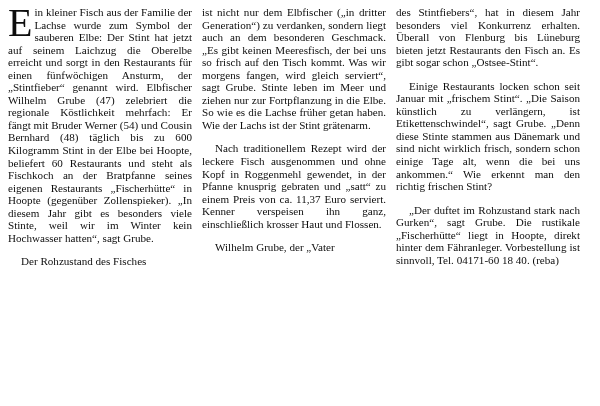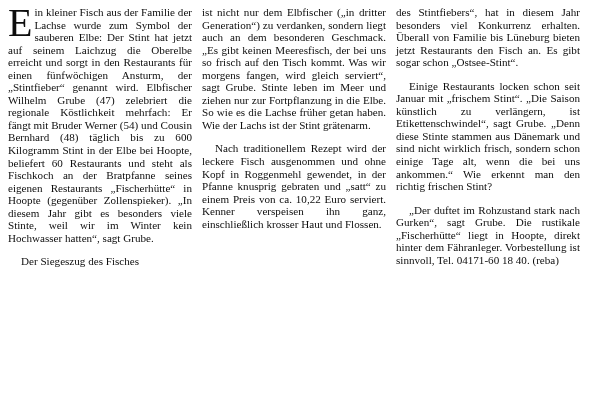--- a/index.html
+++ b/index.html
@@ -65,32 +65,33 @@
 </style>
 </head>
 <body>
 
 <div class="page">
   <div class="columns">
 
     <div class="col">
       <p class="dropcap-para"><span class="dropcap">E</span><span>in kleiner Fisch aus der Familie der Lachse wurde zum Symbol der sauberen Elbe: Der Stint hat jetzt auf seinem Laichzug die Oberelbe erreicht und sorgt in den Restaurants für einen fünfwöchigen Ansturm, der „Stintfieber“ genannt wird. Elbfischer Wilhelm Grube (47) zelebriert die regionale Köstlichkeit mehrfach: Er fängt mit Bruder Werner (54) und Cousin Bernhard (48) täglich bis zu 600 Kilogramm Stint in der Elbe bei Hoopte, beliefert 60 Restaurants und steht als Fischkoch an der Bratpfanne seines eigenen Restaurants „Fischerhütte“ in Hoopte (gegenüber Zollenspieker). „In diesem Jahr gibt es besonders viele Stinte, weil wir im Winter kein Hochwasser hatten“, sagt Grube.</span></p>
       <div class="spacer"></div>
-      <p class="indent">Der Siegeszug des Fisches</p>
+      <p class="indent">Der Rohzustand des Fisches</p>
     </div>
 
     <div class="col">
       <p>ist nicht nur dem Elbfischer („in dritter Generation“) zu verdanken, sondern liegt auch an dem besonderen Geschmack. „Es gibt keinen Meeresfisch, der bei uns so frisch auf den Tisch kommt. Was wir morgens fangen, wird gleich serviert“, sagt Grube. Stinte leben im Meer und ziehen nur zur Fortpflanzung in die Elbe. So wie es die Lachse früher getan haben. Wie der Lachs ist der Stint grätenarm.</p>
       <div class="spacer"></div>
-      <p class="indent">Nach traditionellem Rezept wird der leckere Fisch ausgenommen und ohne Kopf in Roggenmehl gewendet, in der Pfanne knusprig gebraten und „satt“ zu einem Preis von ca. 10,22 Euro serviert. Kenner verspeisen ihn ganz, einschließlich krosser Haut und Flossen.</p>
+      <p class="indent">Nach traditionellem Rezept wird der leckere Fisch ausgenommen und ohne Kopf in Roggenmehl gewendet, in der Pfanne knusprig gebraten und „satt“ zu einem Preis von ca. 11,37 Euro serviert. Kenner verspeisen ihn ganz, einschließlich krosser Haut und Flossen.</p>
       <div class="spacer"></div>
+      <p class="indent">Wilhelm Grube, der „Vater</p>
     </div>
 
     <div class="col">
-      <p>des Stintfiebers“, hat in diesem Jahr besonders viel Konkurrenz erhalten. Überall von Familie bis Lüneburg bieten jetzt Restaurants den Fisch an. Es gibt sogar schon „Ostsee-Stint“.</p>
+      <p>des Stintfiebers“, hat in diesem Jahr besonders viel Konkurrenz erhalten. Überall von Flenburg bis Lüneburg bieten jetzt Restaurants den Fisch an. Es gibt sogar schon „Ostsee-Stint“.</p>
       <div class="spacer"></div>
       <p class="indent">Einige Restaurants locken schon seit Januar mit „frischem Stint“. „Die Saison künstlich zu verlängern, ist Etikettenschwindel“, sagt Grube. „Denn diese Stinte stammen aus Dänemark und sind nicht wirklich frisch, sondern schon einige Tage alt, wenn die bei uns ankommen.“ Wie erkennt man den richtig frischen Stint?</p>
       <div class="spacer"></div>
       <p class="indent">„Der duftet im Rohzustand stark nach Gurken“, sagt Grube. Die rustikale „Fischerhütte“ liegt in Hoopte, direkt hinter dem Fähranleger. Vorbestellung ist sinnvoll, Tel. 04171-60 18 40.  (reba)</p>
     </div>
 
   </div>
 </div>
 
 </body></html>

